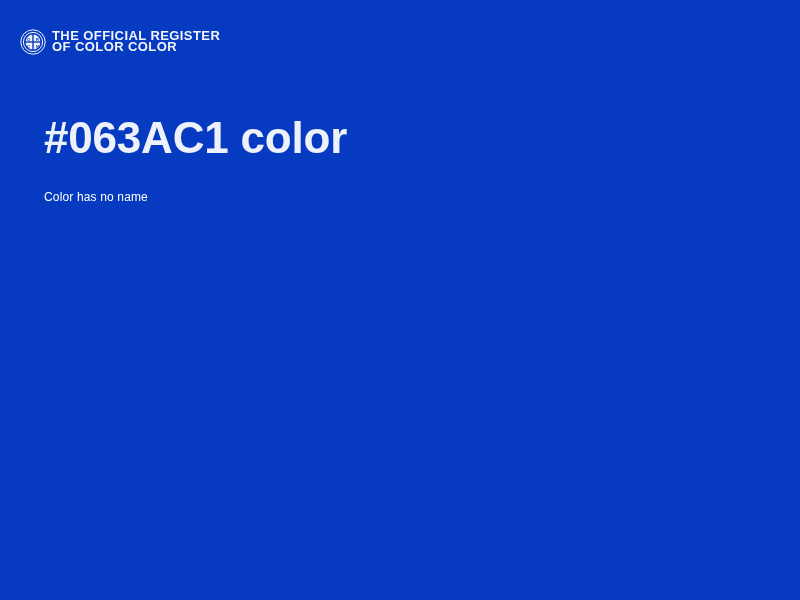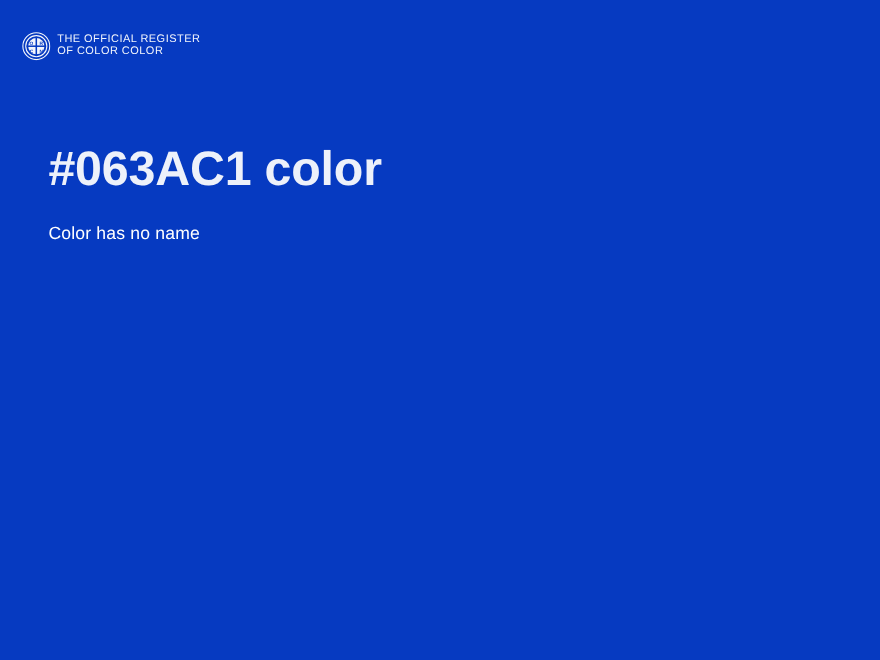--- a/index.html
+++ b/index.html
@@ -38,53 +38,53 @@
     width: 26px;
     height: 26px;
     flex: 0 0 26px;
     display: block;
   }
 
   .brand-wordmark {
     margin-top: 2px;
     display: block;
     color: #F2F5FC;
-    font-size: 10px;
+    font-size: 13px;
     line-height: 10.6px;
     letter-spacing: 0.42px;
-    font-weight: 400;
+    font-weight: 700;
     white-space: nowrap;
   }
   .brand-wordmark-line {
     display: block;
   }
 
   
   .content {
     position: absolute;
     left: 44px;
-    top: 128px;
+    top: 112px;
     width: 700px;
   }
 
   .color-title {
     margin: 0;
     color: #EDF1FA;
     font-size: 44px;
     line-height: 52px;
     font-weight: 700;
     letter-spacing: -0.2px;
     white-space: nowrap;
   }
 
   .color-subtitle {
     margin: 0;
     padding-top: 26px;
     color: #FFFFFF;
-    font-size: 16px;
+    font-size: 12px;
     line-height: 14px;
     font-weight: 400;
     letter-spacing: 0.15px;
     white-space: nowrap;
   }
 
   
   .swatch-field {
     position: absolute;
     left: 0;

